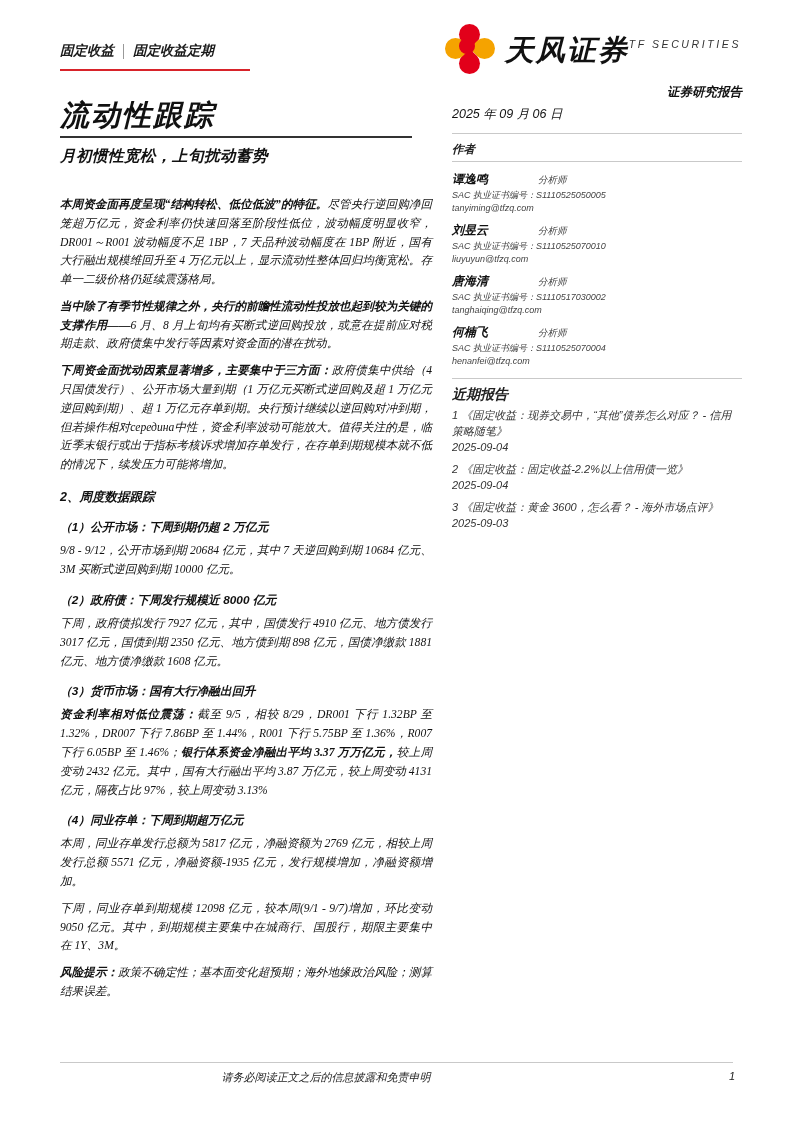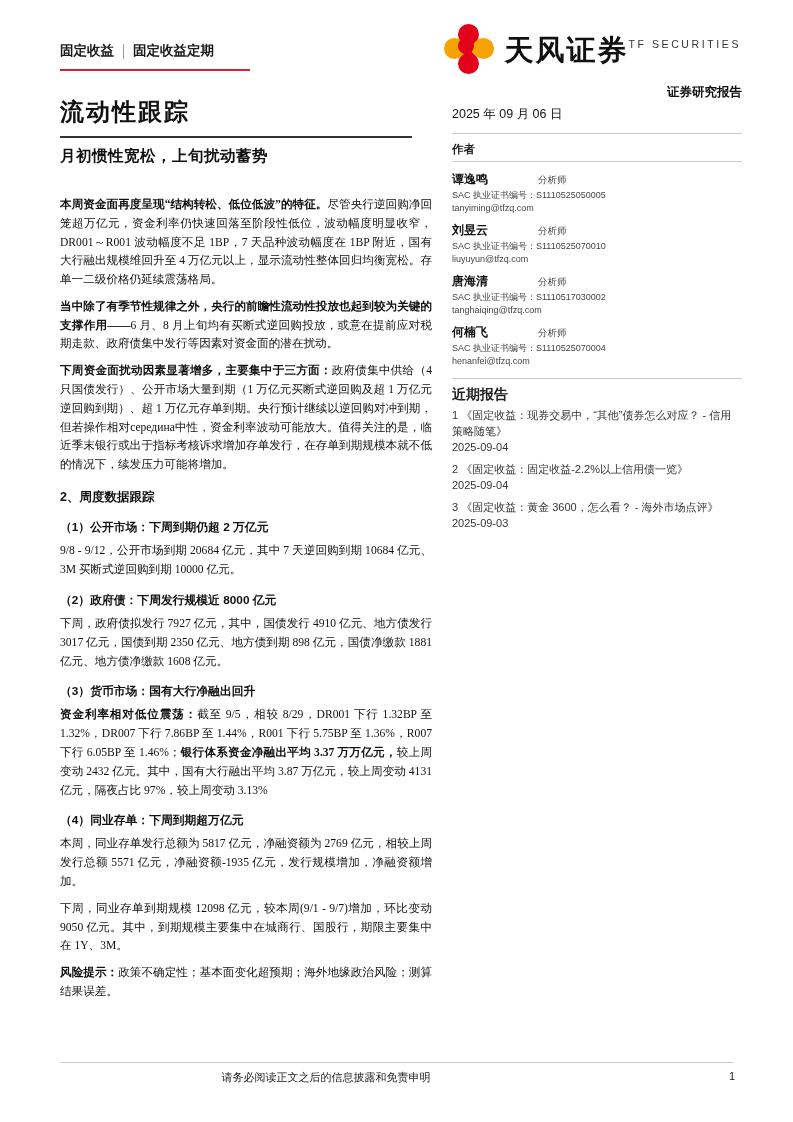--- a/index.html
+++ b/index.html
@@ -14,20 +14,21 @@
     color: #000;
     position: relative;
     overflow: hidden;
   }
   .page {
     position: relative;
     width: 793px;
     height: 1122px;
     box-sizing: border-box;
     padding: 0;
+    font-style: italic;
   }
 
   
   .header {
     position: absolute;
     top: 24px;
     left: 0;
     width: 793px;
     height: 66px;
   }
@@ -101,21 +102,21 @@
     color: #333;
     margin-top: 3px;
   }
 
   
   .title-main {
     position: absolute;
     left: 60px;
     top: 96px;
     font-family: "Liberation Serif", serif;
-    font-size: 24px;
+    font-size: 29px;
     font-weight: bold;
     letter-spacing: 2px;
     color: #111;
   }
   .title-rule {
     position: absolute;
     left: 60px;
     top: 136px;
     width: 352px;
     height: 1.5px;

